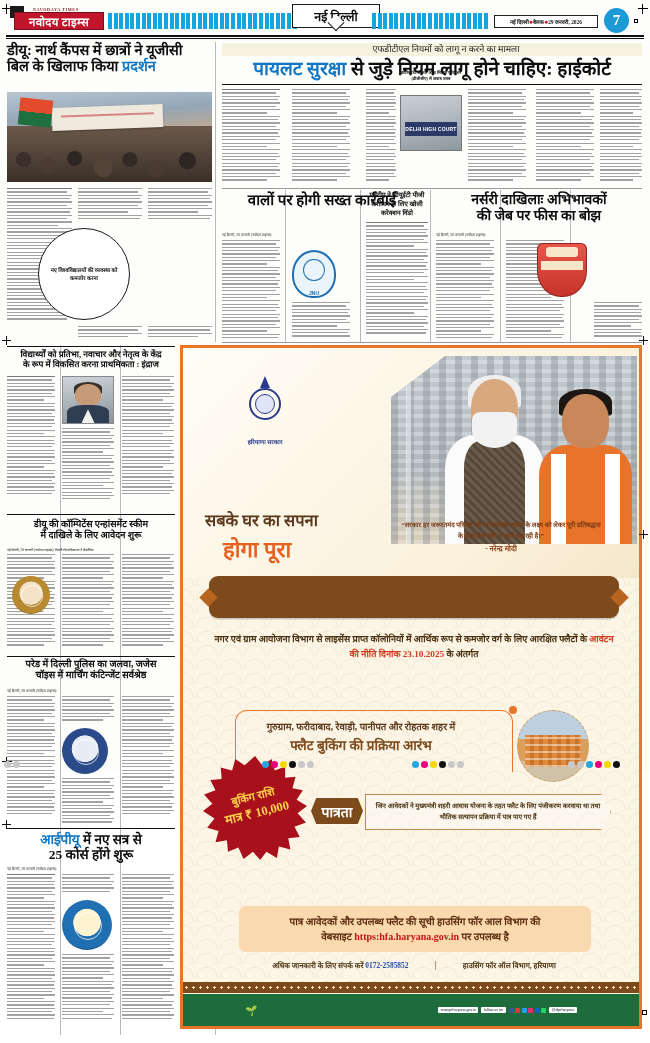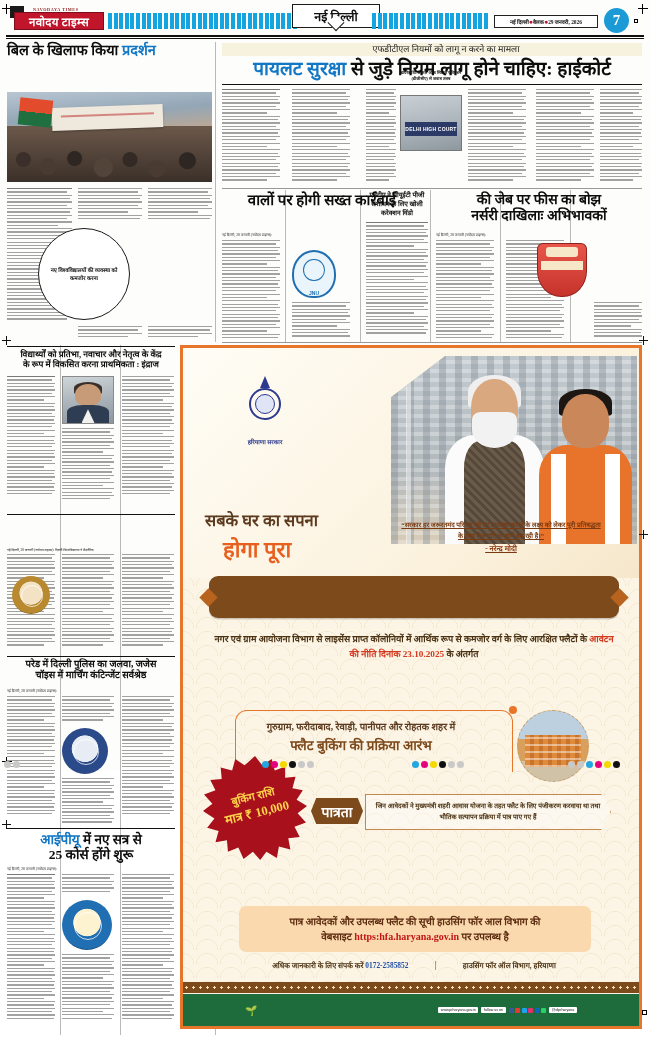--- a/index.html
+++ b/index.html
@@ -281,21 +281,21 @@
   .ad-photo .saini .hair { position: absolute; left: 50%; top: -3%; width: 56%; height: 18%; margin-left: -28%;
     border-radius: 50% 50% 10% 10%; background: #1d1713; }
   .ad-photo .saini .kurta { position: absolute; left: 50%; bottom: 0; width: 100%; height: 66%; margin-left: -50%;
     border-radius: 30% 30% 0 0; background: #e8732a; }
   .ad-photo .saini .scarf { position: absolute; left: 50%; bottom: 0; width: 74%; height: 60%; margin-left: -37%;
     background: linear-gradient(90deg,#fff 0 22%, transparent 22% 78%, #fff 78% 100%); }
 
   .ad-quote {
     position: absolute; left: 218px; top: 172px; width: 200px;
     text-align: center; color: #7a3b12; font-family: "Liberation Serif", serif;
-    font-size: 6.6px; line-height: 1.62; font-weight: bold; text-decoration: underline;
+    font-size: 6.6px; line-height: 1.62; font-weight: bold;
   }
   .ad-quote .sign { display: block; margin-top: 2px; font-size: 7.4px; color: #8b3a10; }
 
   .ad-h1 {
     position: absolute; left: 22px; top: 142px; width: 230px;
     font-family: "Liberation Serif", serif; font-weight: bold; color: #e8601f;
     font-size: 19px; line-height: 1.12; letter-spacing: -.2px;
   }
   .ad-h2 {
     position: absolute; left: 22px; top: 164px; width: 240px;
@@ -550,20 +550,21 @@
   <div class="col-rule" style="left:285px; top:190px; height:152px;"></div>
   <div class="col-rule" style="left:360px; top:190px; height:152px;"></div>
   <div class="col-rule" style="left:430px; top:190px; height:152px;"></div>
   <div class="col-rule" style="left:500px; top:190px; height:152px;"></div>
   <div class="col-rule" style="left:570px; top:190px; height:152px;"></div>
   <div class="col-rule" style="left:215px; top:345px; height:690px;"></div>
   <div class="col-rule" style="left:60px; top:345px; height:690px;"></div>
   <div class="col-rule" style="left:120px; top:345px; height:690px;"></div>
 
   <div class="hl" style="position:absolute; left:7px; top:42px; width:206px; font-size:14.5px;">
+    <div>डीयू: नार्थ कैंपस में छात्रों ने यूजीसी</div>
     <div>
       <span>बिल के खिलाफ किया </span><span class="blue">प्रदर्शन</span>
     </div>
   </div>
 
   <div class="lead-photo">
     <div class="crowd"></div>
     <div class="banner-w"></div>
     <div class="flag"></div>
   </div>
@@ -934,22 +935,22 @@
       <div class="ln s4"></div>
     <div class="ln s1"></div>
       <div class="ln s3"></div>
       <div class="ln s1"></div>
       <div class="ln s2"></div>
     <div class="ln s1"></div>
       <div class="ln s3"></div>
   </div>
 
   <div class="hl" style="position:absolute; left:436px; top:192px; width:206px; font-size:14px; text-align:center;">
+    <div>नर्सरी दाखिलाः अभिभावकों</div>
     <div>की जेब पर फीस का बोझ</div>
-    <div>नर्सरी दाखिलाः अभिभावकों</div>
   </div>
   <div class="byline" style="position:absolute; left:436px; top:232px;">नई दिल्ली, 28 जनवरी (नवोदय टाइम्स):</div>
   <div class="body-col" style="left:436px; top:240px; width:58px; height:100px;">
     <div class="ln s1"></div>
       <div class="ln s2"></div>
       <div class="ln s1"></div>
       <div class="ln s3"></div>
     <div class="ln s1"></div>
       <div class="ln s2"></div>
       <div class="ln s1"></div>
@@ -1135,20 +1136,24 @@
       <div class="ln s3"></div>
       <div class="ln s1"></div>
       <div class="ln s2"></div>
     <div class="ln s1"></div>
       <div class="ln s3"></div>
       <div class="ln s1"></div>
       <div class="ln s2"></div>
   </div>
 
   <div class="hrule" style="left:7px; top:514px; width:168px;"></div>
+  <div class="hl" style="position:absolute; left:7px; top:519px; width:168px; font-size:9.4px; text-align:center;">
+    <div>डीयू की कॉम्पिटेंस एन्हांसमेंट स्कीम</div>
+    <div>में दाखिले के लिए आवेदन शुरू</div>
+  </div>
   <div class="byline" style="position:absolute; left:7px; top:547px; width:168px; font-size:3.4px;">नई दिल्ली, 28 जनवरी (नवोदय टाइम्स): दिल्ली विश्वविद्यालय ने शैक्षणिक</div>
   <div class="body-col" style="left:7px; top:554px; width:48px; height:96px;">
     <div class="ln s1"></div>
       <div class="ln s2"></div>
       <div class="ln s1"></div>
       <div class="ln s3"></div>
     <div class="ln s1"></div>
       <div class="ln s2"></div>
       <div class="ln s1"></div>
       <div class="ln s4"></div>

